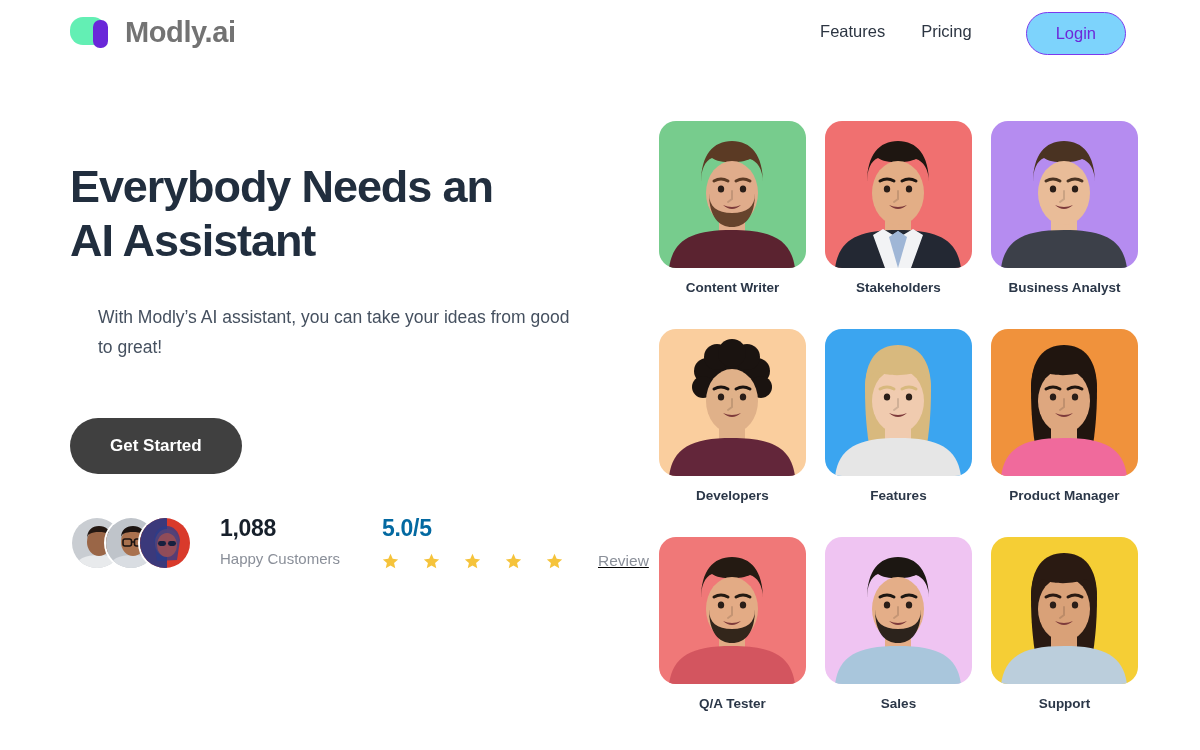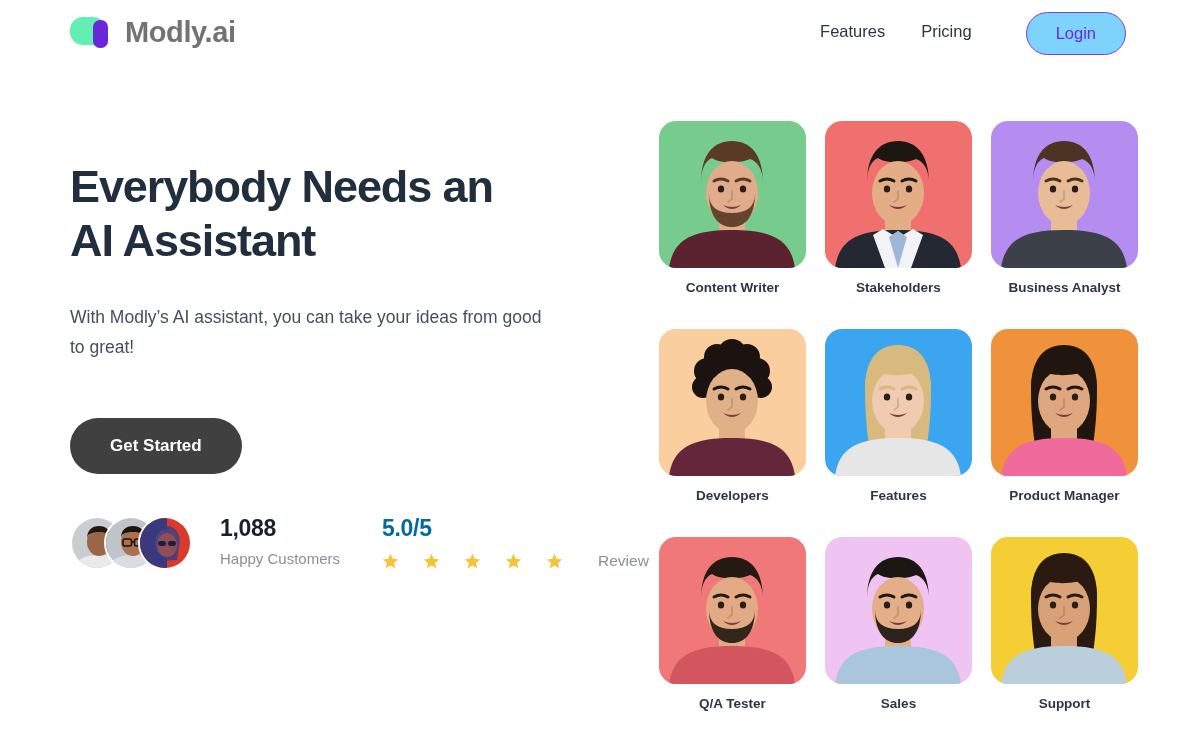--- a/index.html
+++ b/index.html
@@ -58,21 +58,21 @@
   
   .hero-left { position: absolute; left: 70px; top: 160px; width: 540px; }
   .headline {
     font-size: 45px; font-weight: bold;
     line-height: 54px; color: #212E3E;
     letter-spacing: -1.1px;
   }
   .subhead {
     margin-top: 34px;
     font-size: 17.5px; line-height: 30px;
-    color: #45505F; max-width: 490px;
+    color: #45505F; max-width: 490px; margin-left: 28px;
   }
   .cta {
     margin-top: 56px;
     display: inline-block;
     background: #404040; color: #fff;
     font-size: 17px; font-weight: bold;
     padding: 18px 40px; border: none;
     border-radius: 30px; cursor: pointer;
     font-family: "Liberation Sans", sans-serif;
   }
@@ -95,21 +95,21 @@
   .stat-num {
     font-size: 23px; font-weight: bold;
     color: #17202B; letter-spacing: -0.3px;
   }
   .stat-label { margin-top: 8px; font-size: 15px; color: #8A8F99; }
   .rating-block { margin-left: 10px; }
   .rating-num {
     font-size: 23px; font-weight: bold;
     color: #0369a1; letter-spacing: -0.3px;
   }
-  .rating-row { margin-top: 10px; display: flex; align-items: center; gap: 24px; }
+  .rating-row { margin-top: 10px; display: flex; align-items: center; gap: 24px; text-decoration: underline; }
   .star { width: 17px; height: 17px; display: block; }
   .review-label { margin-left: 11px; font-size: 15.5px; color: #8A8F99; }
 
   
   .grid {
     position: absolute; left: 641px; top: 121px;
     display: grid;
     grid-template-columns: repeat(3, 147px);
     column-gap: 19px;
     row-gap: 34px;

